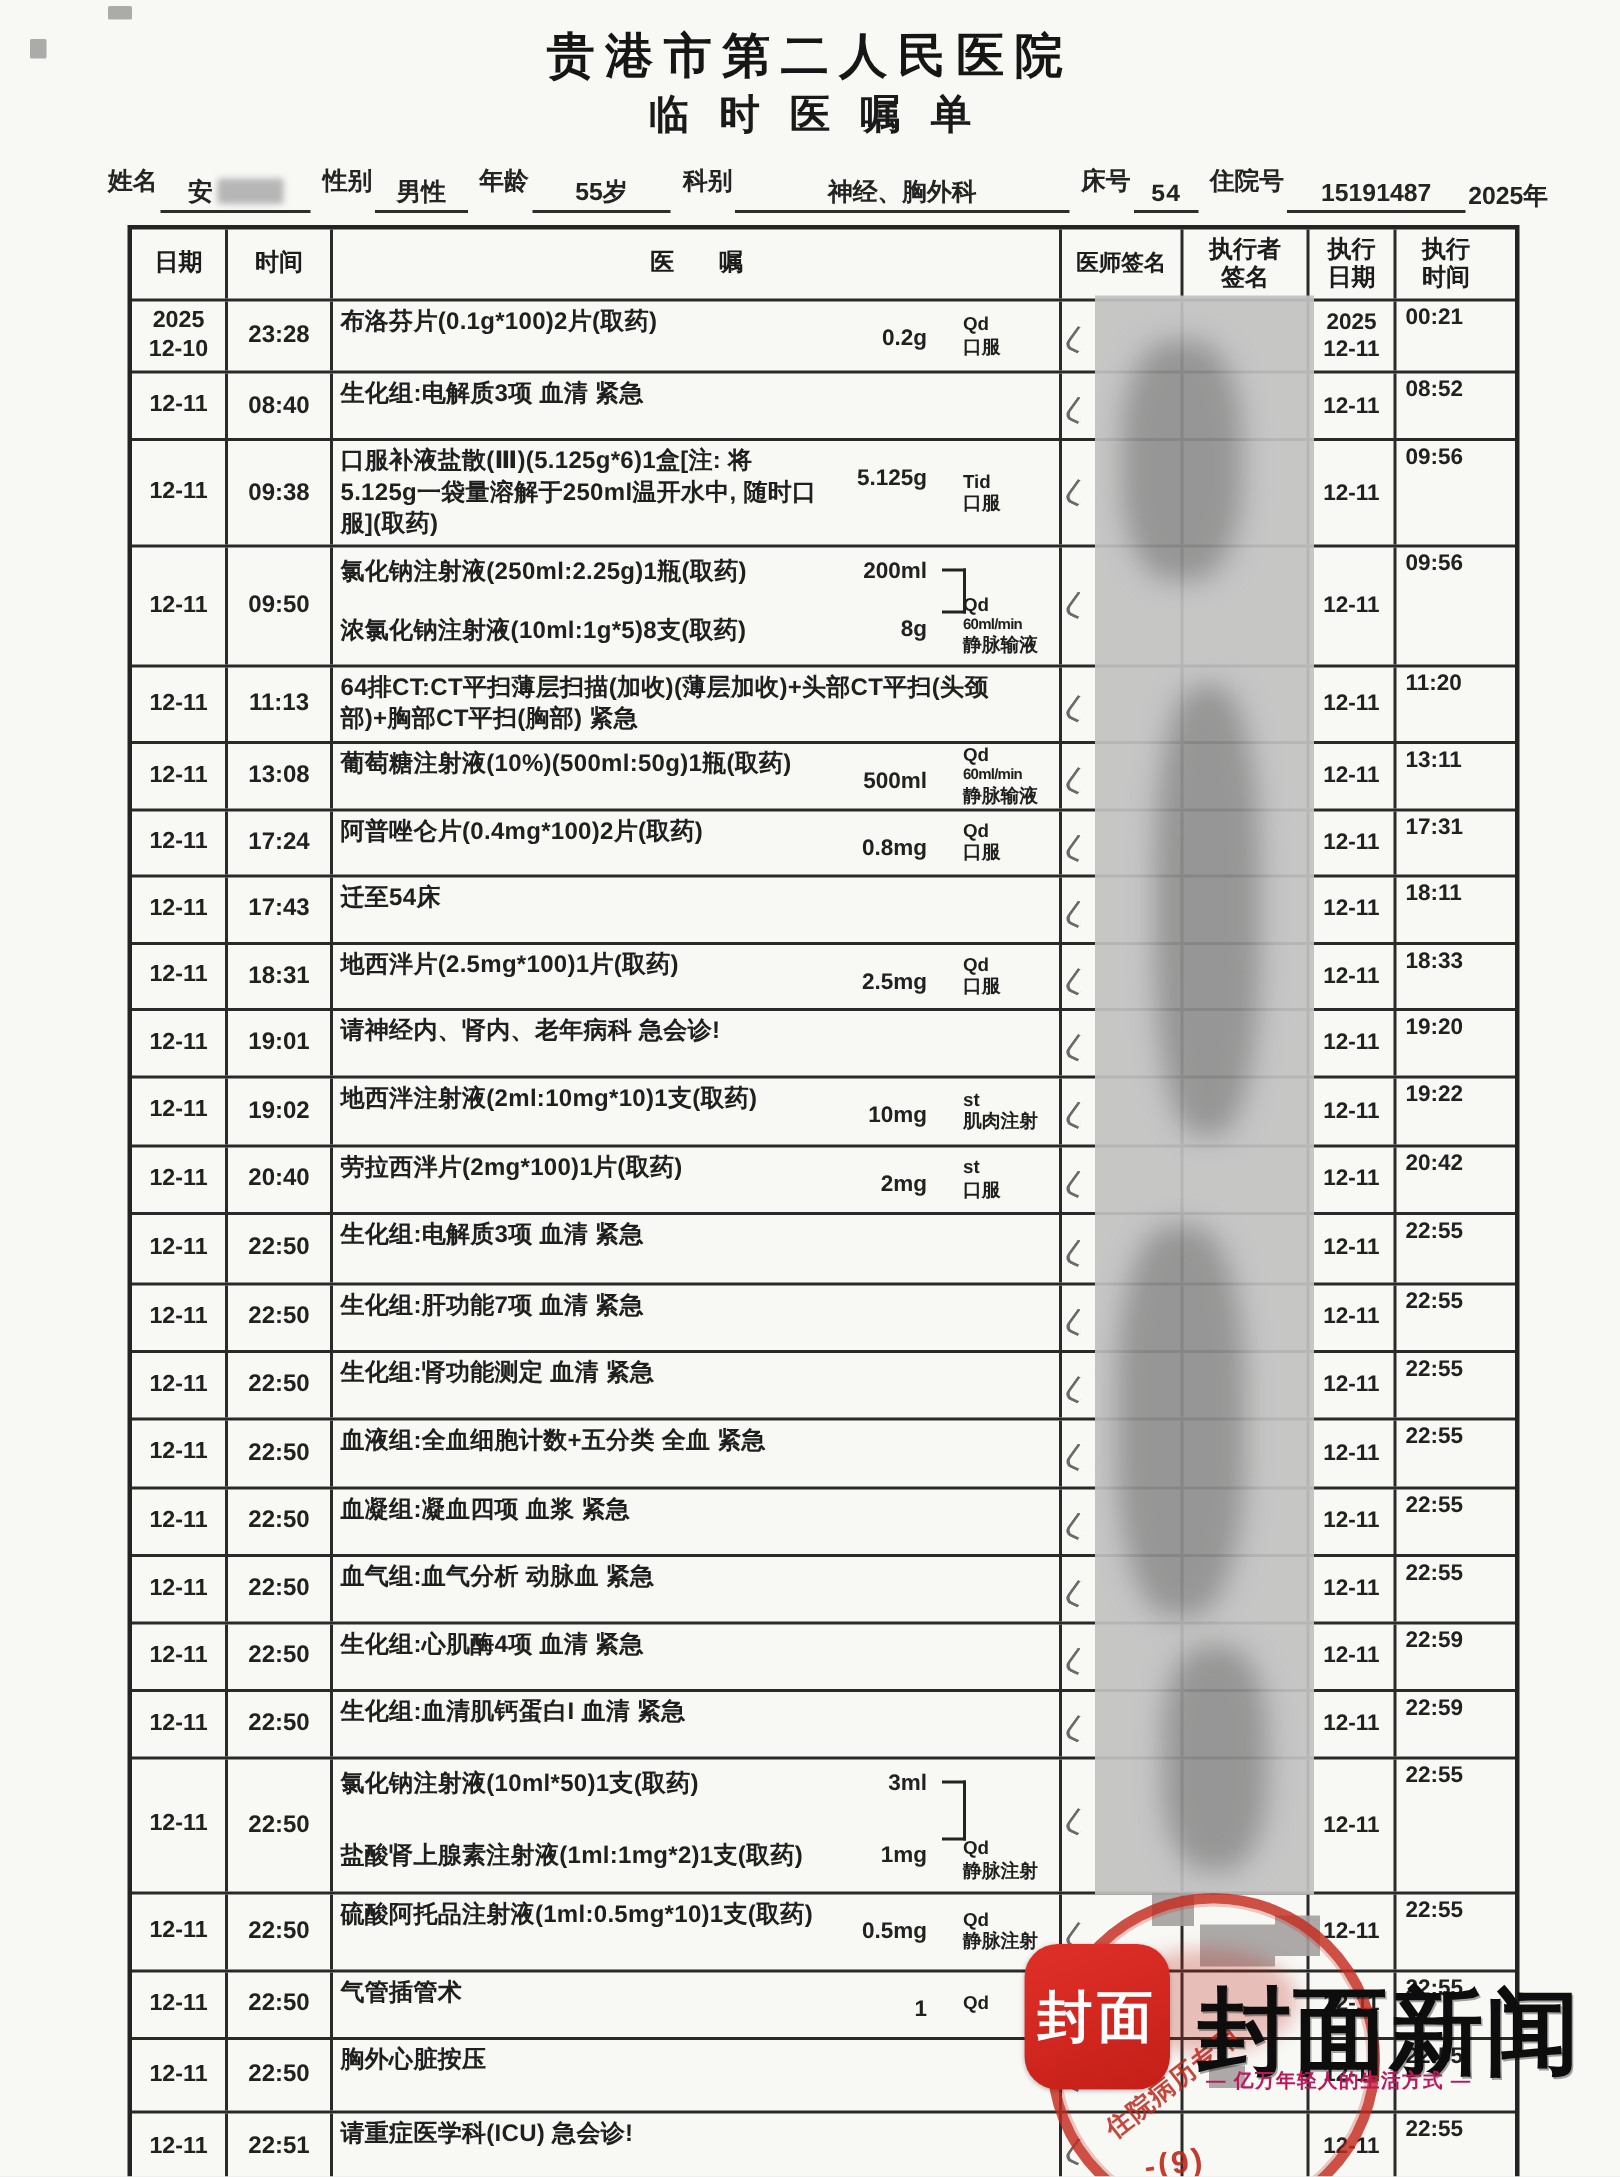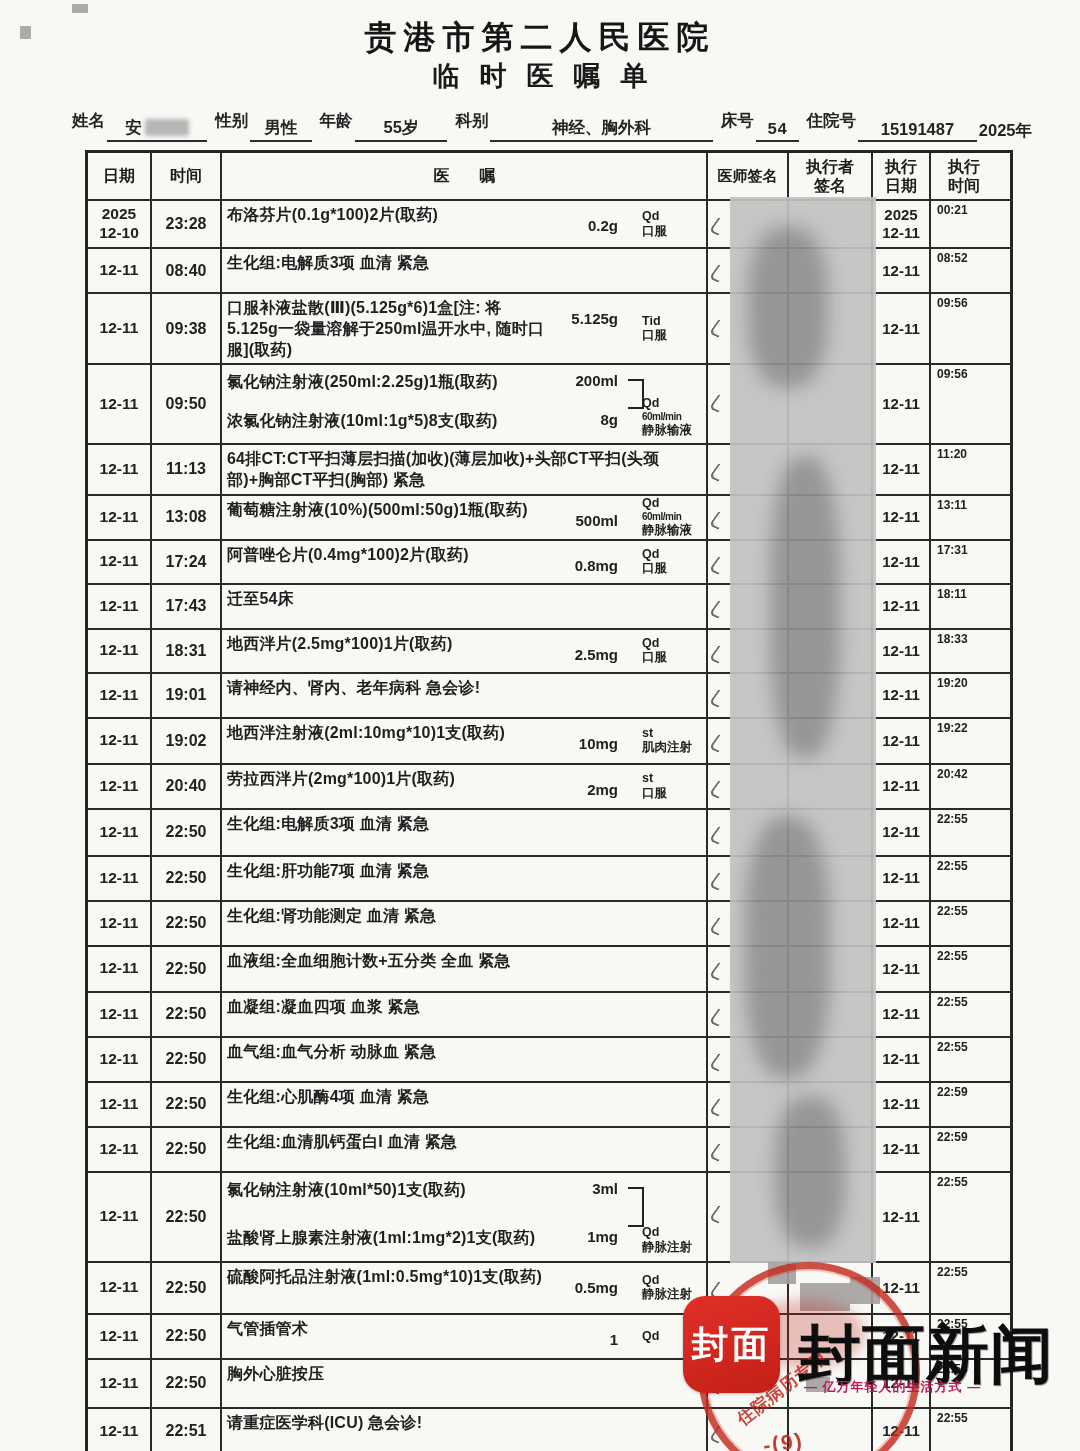--- a/index.html
+++ b/index.html
@@ -29,21 +29,21 @@
   .cell{border-right:2px solid #2a2a2a;box-sizing:border-box;position:relative;}
   .cell:last-child{border-right:none;}
   .c-date{width:64px;display:flex;align-items:center;justify-content:center;text-align:center;
     font-size:15.5px;font-weight:700;white-space:pre-line;line-height:1.2;}
   .c-time{width:70px;display:flex;align-items:center;justify-content:center;font-size:16px;font-weight:700;}
   .c-order{width:486px;display:flex;flex-direction:column;justify-content:flex-start;padding:3px 4px 3px 5px;}
   .c-order.double{justify-content:space-between;padding:6px 4px 12px 5px;}
   .c-docsign{width:81px;} .c-execsign{width:84px;}
   .c-execdate{width:58px;display:flex;align-items:center;justify-content:center;text-align:center;
     font-size:15px;font-weight:700;white-space:pre-line;line-height:1.2;}
-  .c-exectime{width:66px;font-size:12px;font-weight:700;text-align:left;padding:2px 0 16px 6px;}
+  .c-exectime{width:66px;font-size:15px;font-weight:700;text-align:left;padding:2px 0 16px 6px;}
 
   .header-row .cell{display:flex;align-items:center;justify-content:center;text-align:center;
     font-size:16px;font-weight:800;white-space:pre-line;line-height:1.2;color:#1c1c1c;}
   .header-row{min-height:46px;}
   .h-order-label{letter-spacing:30px;text-indent:30px;}
 
   .dline{position:relative;}
   .dtext{display:block;font-size:16px;font-weight:700;line-height:1.32;letter-spacing:.2px;color:#1f1f1f;}
   .dtext.narrow{width:318px;}
   .dose{position:absolute;right:84px;top:1px;font-size:15px;font-weight:800;white-space:nowrap;text-align:center;}

